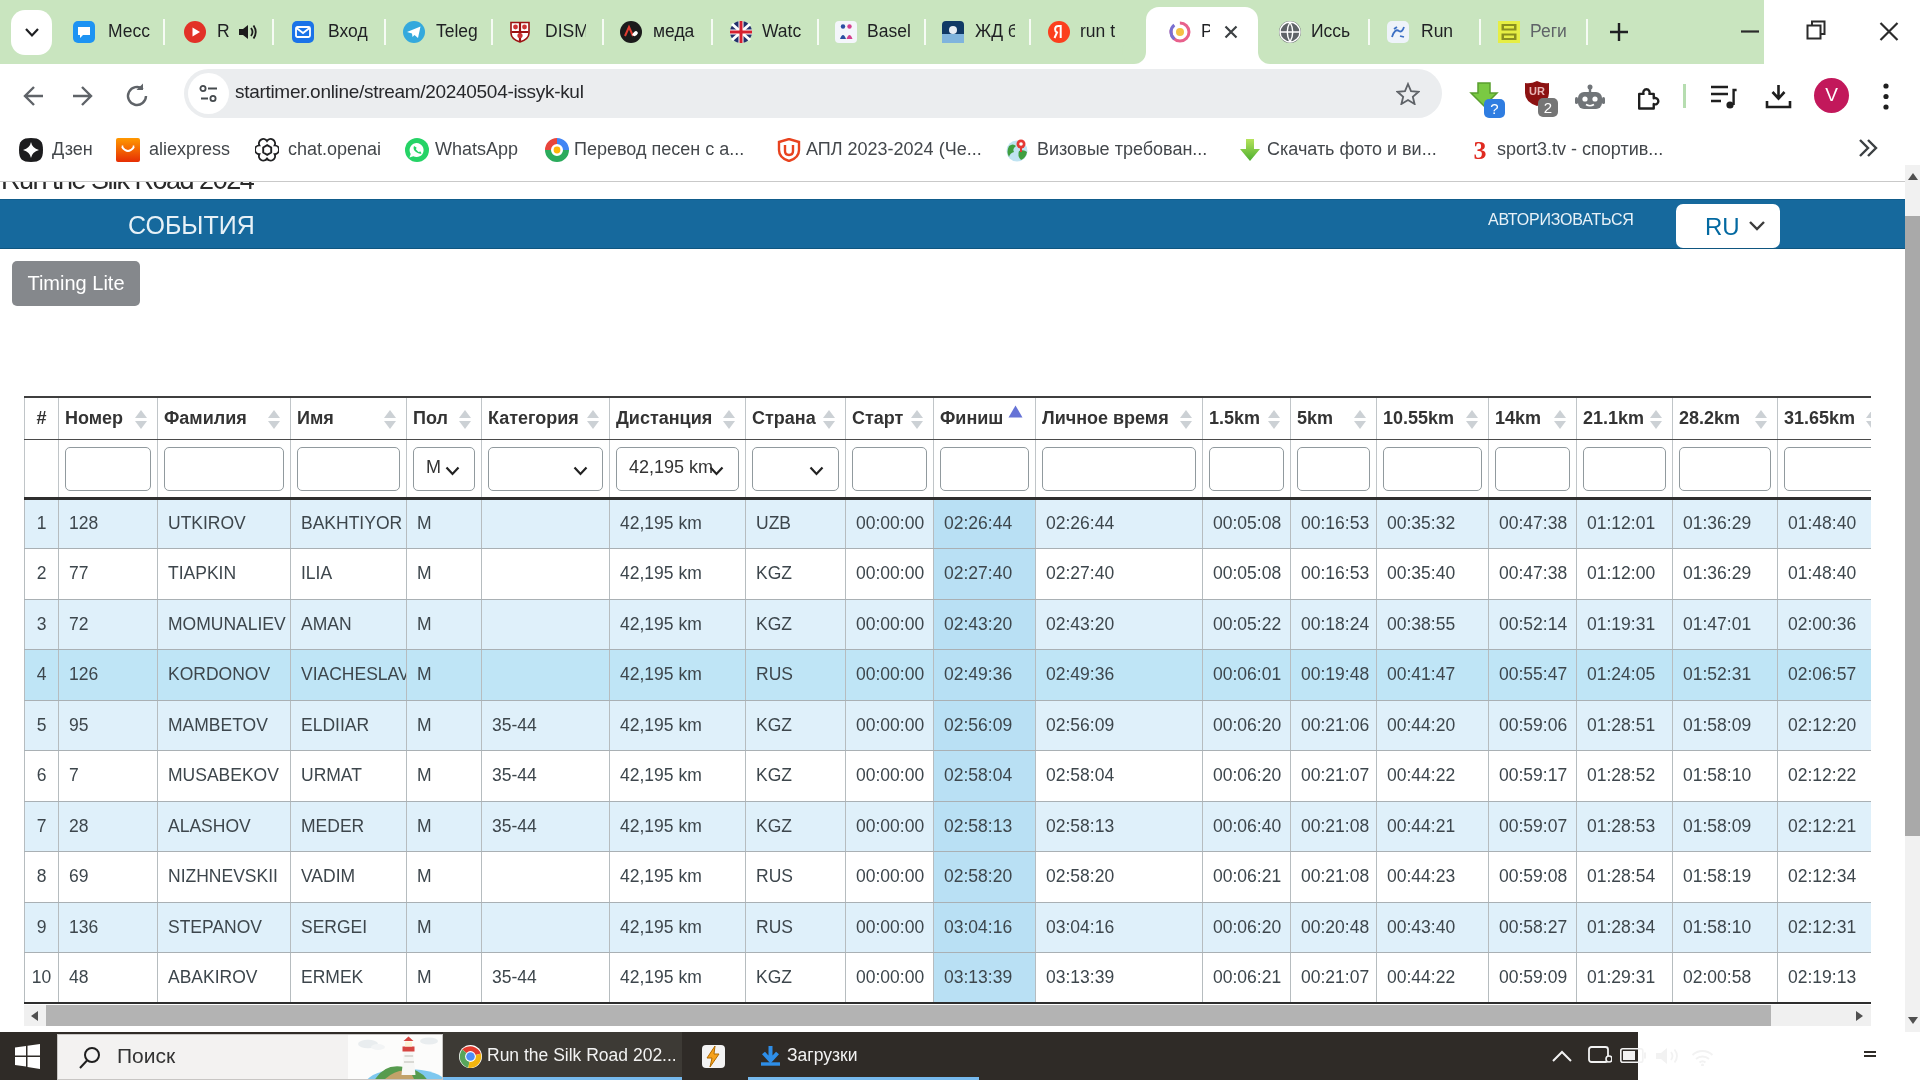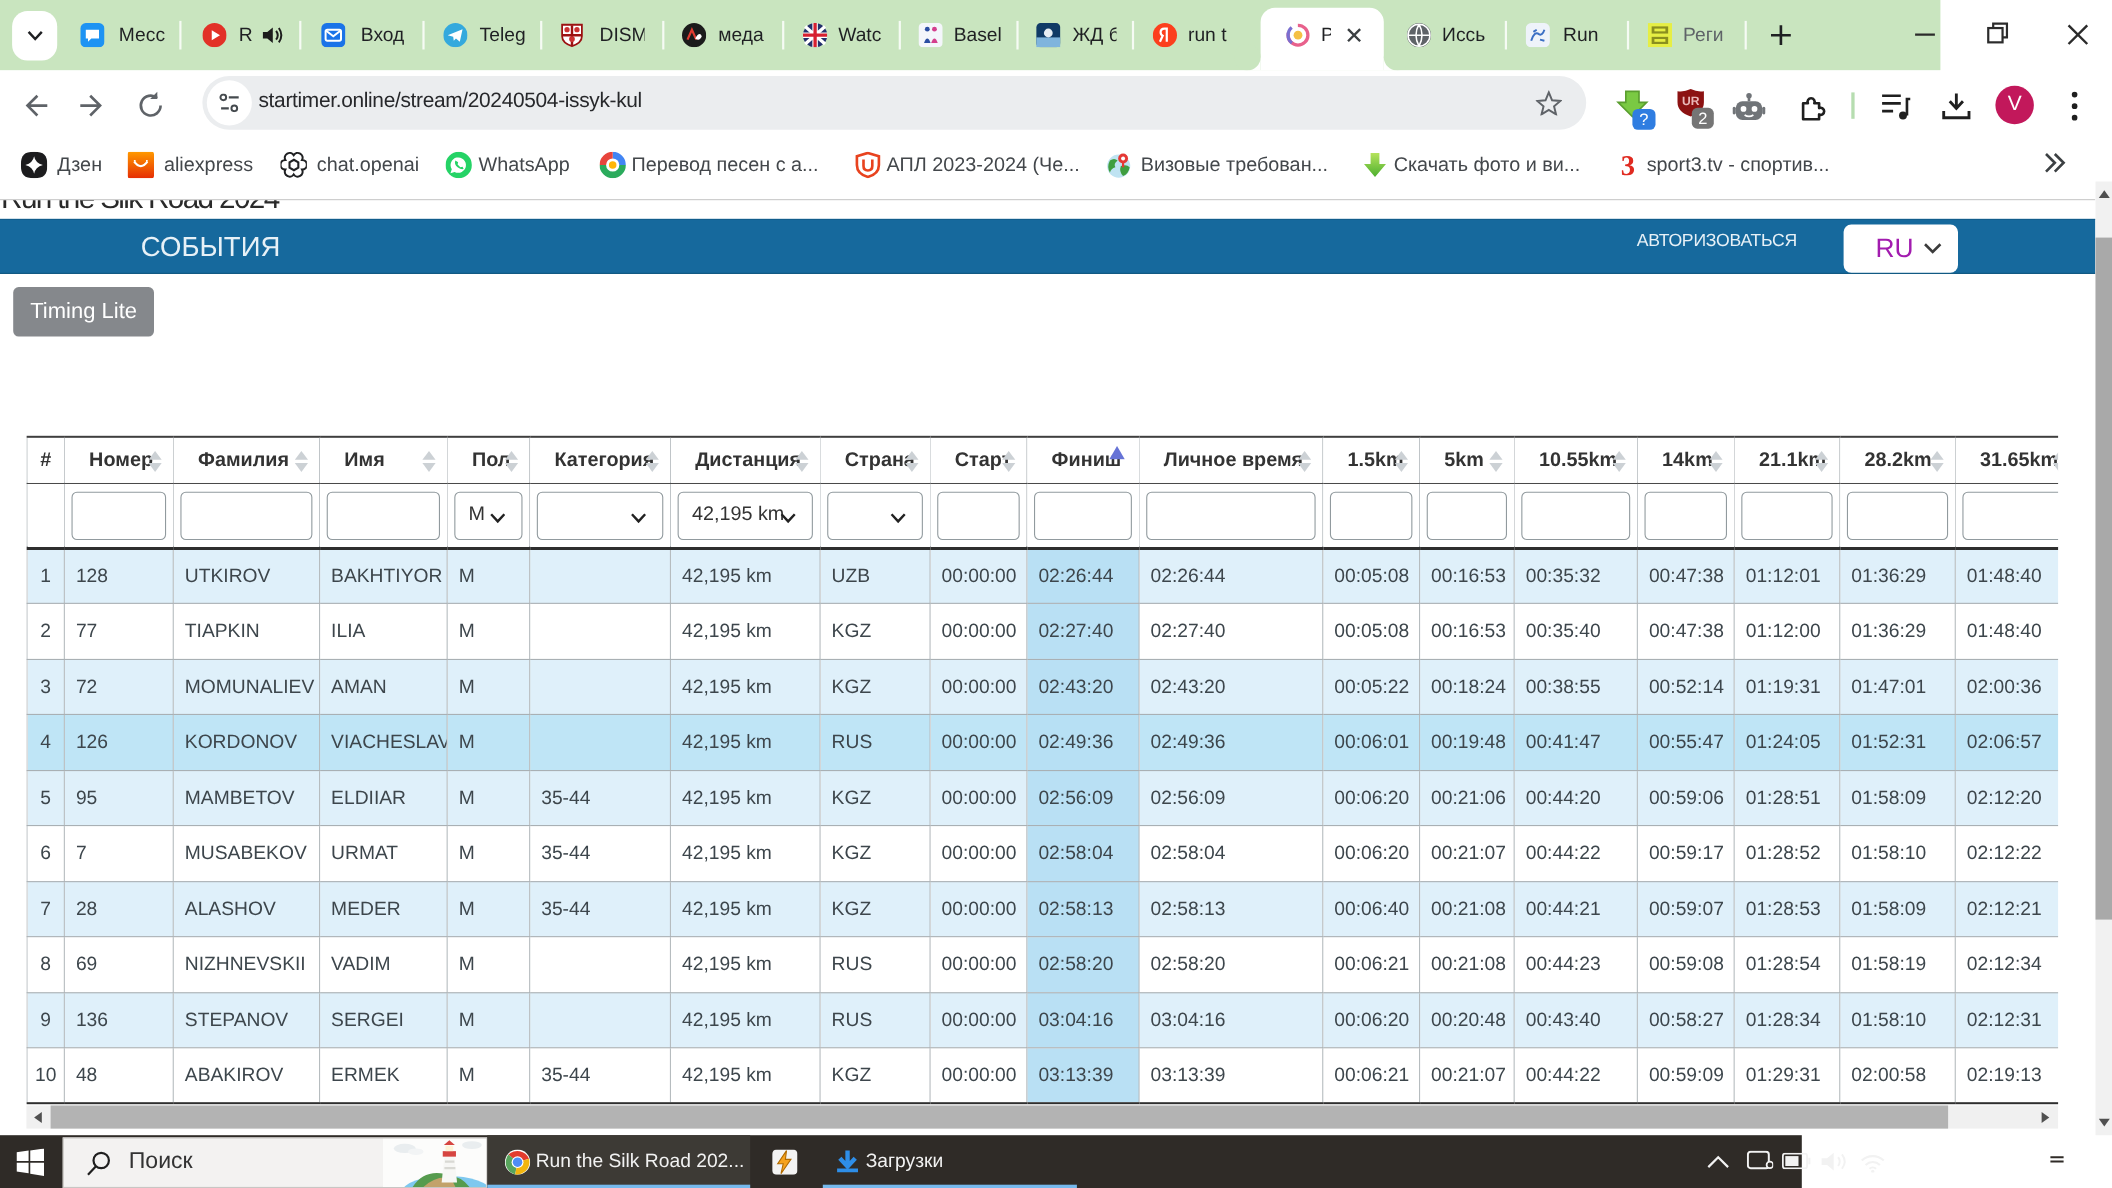--- a/index.html
+++ b/index.html
@@ -31,38 +31,38 @@
 
 
 #content { position:absolute; left:0; top:165px; width:1905px; height:867px; background:#fff; overflow:hidden; }
 #hrline { position:absolute; left:0; top:15.5px; width:1905px; height:1px; background:#c9c9c9; }
 #h2clip { position:absolute; left:1px; top:16.5px; width:600px; height:12px; overflow:hidden; }
 #h2slice { position:absolute; left:0px; top:-14.5px; font-size:27px; letter-spacing:-1.5px; color:#2a2a2a; line-height:1; }
 #navbar { position:absolute; left:0; top:34px; width:1905px; height:50px; background:#16699d; border-top:1px solid #115c8b; border-bottom:1px solid #0f5680; }
 #navbar .ev { position:absolute; left:128px; top:11px; font-size:25px; color:#e7f1f7; }
 #navbar .auth { position:absolute; left:1440px; top:11px; font-size:16px; color:#e7f1f7; letter-spacing:-0.2px;margin-left:48px; }
 #rubox { position:absolute; left:1676px; top:4px; width:104px; height:44px; background:#fff; border-radius:7px; }
-#rubox span { position:absolute; left:29px; top:9px; font-size:24px; color:#a21caf;text-align:right; }
+#rubox span { position:absolute; left:29px; top:9px; font-size:24px; color:#0369a1;text-align:right; }
 #timinglite { position:absolute; left:12px; top:96px; width:128px; height:45px; background:#85888c; border-radius:5px; color:#fff; font-size:20px; text-align:center; line-height:45px; }
 
 
 #ctl { position:absolute; left:0; top:179px; width:1905px; height:45px; }
 #btnfilters { position:absolute; left:1012px; top:0; width:223px; height:44px; border:1px solid #4a90d9; border-radius:7px; background:#fff; color:#2878cd; font-size:18px; text-align:center; line-height:42px; }
 #tpladdon { position:absolute; left:1262px; top:0; width:108px; height:44px; background:#ececec; border:1px solid #c6c6c6; color:#555; font-size:19px; text-align:center; line-height:42px; }
 #tplsel { position:absolute; left:1369px; top:0; width:175px; height:44px; background:#fff; border:1px solid #c6c6c6; }
 #tplsel span { position:absolute; left:22px; top:11px; font-size:18px; color:#333; }
 #gencert { position:absolute; left:1543px; top:0; width:228px; height:44px; background:#1478e0; border-radius:0 5px 5px 0; color:#fff; font-size:19.5px; text-align:center; line-height:44px; }
 #dotsbtn { position:absolute; left:1816px; top:0; width:65px; height:44px; background:#fff; border:1px solid #88b9ea; border-radius:7px; }
 #dotsbtn i { position:absolute; top:19px; width:8px; height:8px; border-radius:50%; background:#1a73e8; }
 
 
 #tblwrap { position:absolute; left:24px; top:231px; width:1847px; height:608px; overflow:hidden; }
 table { border-collapse:collapse; table-layout:fixed; width:1897px; }
 th, td { overflow:hidden; white-space:nowrap; }
-thead th { height:42px; font-size:18px; font-weight:bold; color:#333; text-align:left; padding-left:22px; border-top:2px solid #3f3f3f; border-bottom:1px solid #4a4a4a; border-right:1px solid #c0c5c8; border-left:1px solid #c0c5c8; position:relative; background:#fff; }
+thead th { height:42px; font-size:18px; font-weight:bold; color:#333; text-align:left; padding-left:6px; border-top:2px solid #3f3f3f; border-bottom:1px solid #4a4a4a; border-right:1px solid #c0c5c8; border-left:1px solid #c0c5c8; position:relative; background:#fff; }
 tr.filter td { height:59px; border-right:1px solid #c0c5c8; border-left:1px solid #c0c5c8; border-bottom:3px solid #2e2e2e; background:#fff; position:relative; }
 .fin { position:absolute; left:6px; top:7px; right:6px; height:44px; border:1px solid #919a9e; border-radius:5px; background:#fff; }
 tbody td { height:50.5px; font-size:17.5px; color:#3d464c; padding-left:10px; border-right:1px solid #b6bcbf; border-left:1px solid #b6bcbf; border-bottom:1px solid #a9b0b4; }
 tbody tr.odd td { background:#dff0fa; }
 tbody tr.even td { background:#ffffff; }
 tbody tr:last-child td { border-bottom:2.5px solid #2e2e2e; }
 tbody td.fincol { background:#b9e0f4 !important; }
 tbody tr.sel td { background:#bfe5f6; }
 tbody tr.sel td.fincol { background:#b7e0f4 !important; }
 td.cc, th.cc { text-align:center; padding-left:0; }

